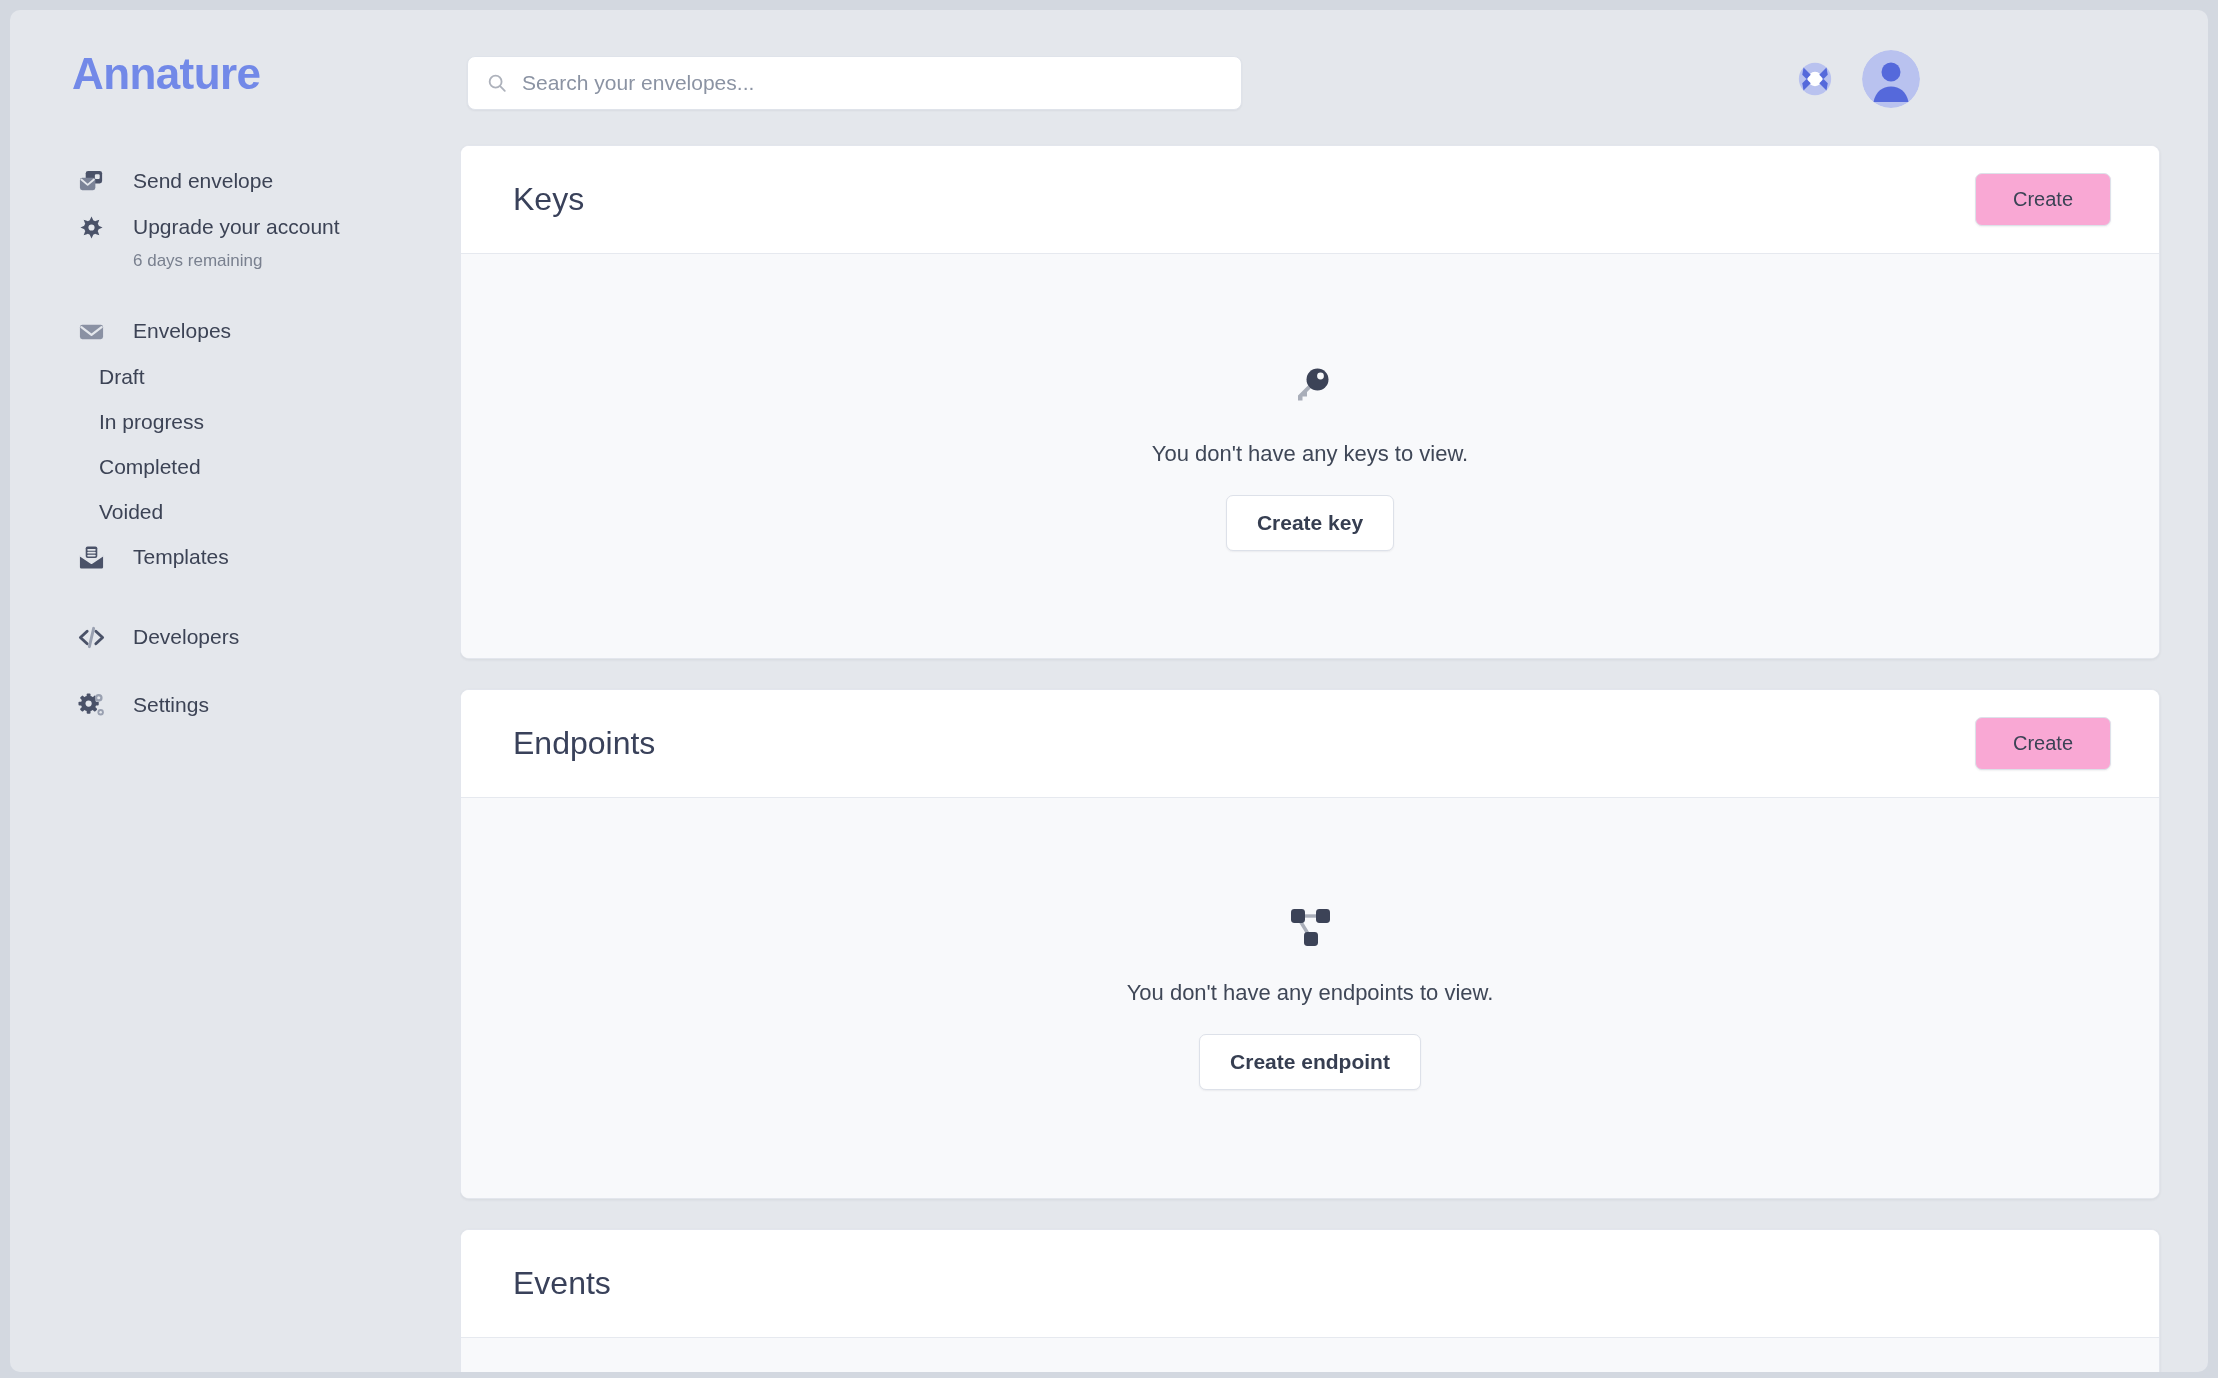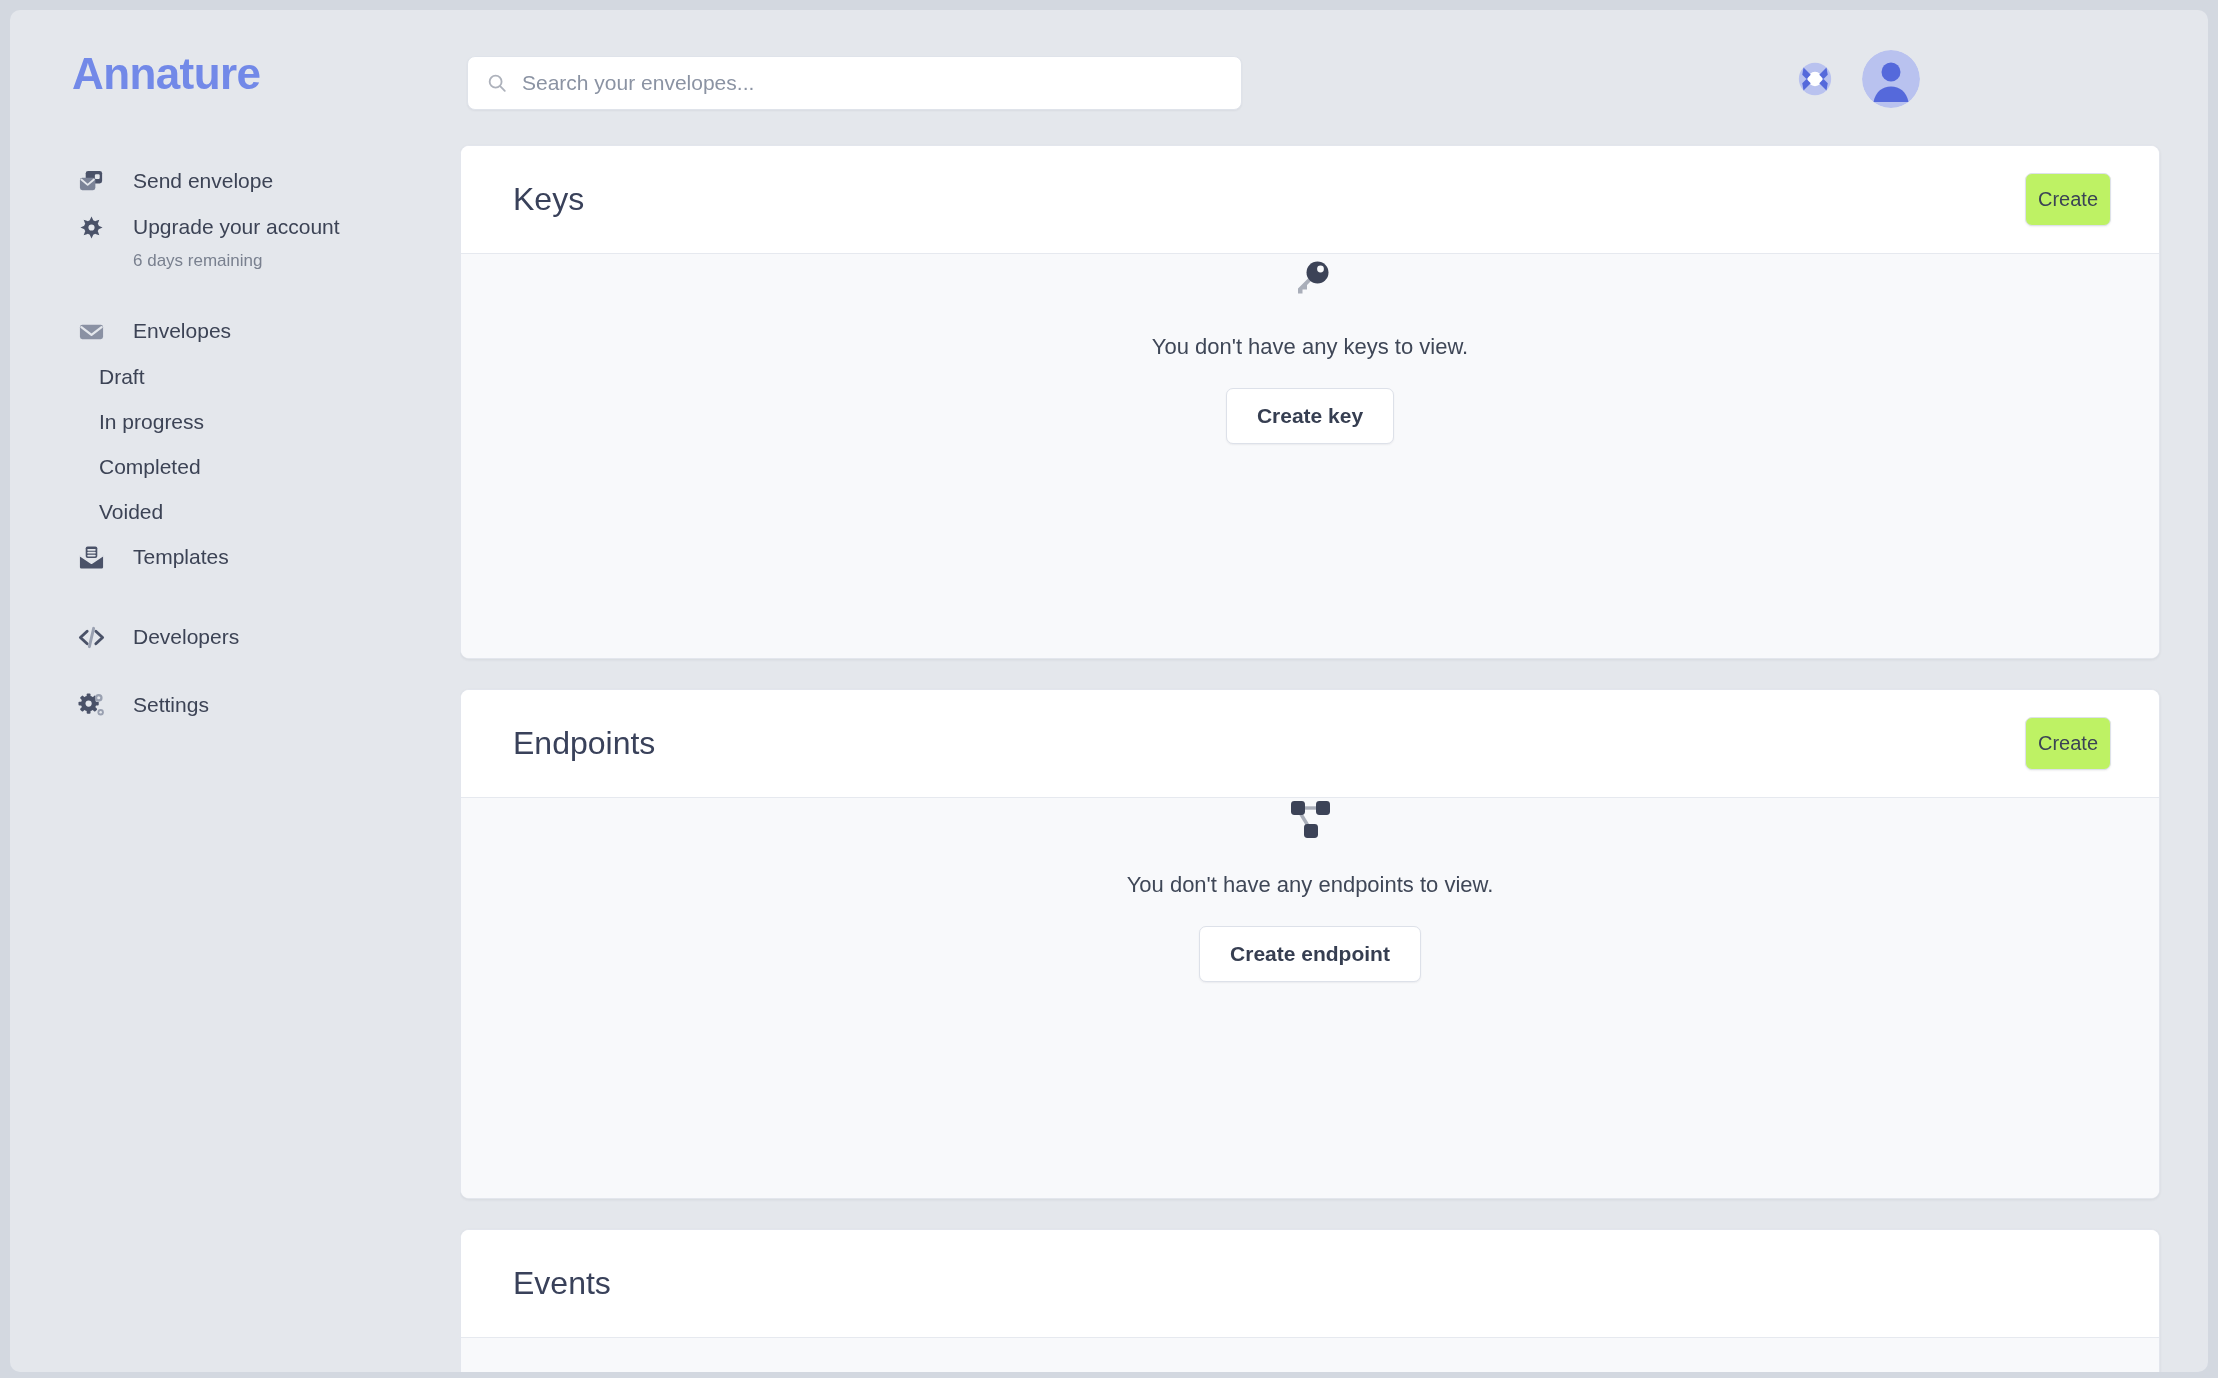--- a/index.html
+++ b/index.html
@@ -154,35 +154,36 @@
     padding: 0 48px 0 52px;
     border-bottom: 1px solid #e6e9ef;
   }
   .card-title {
     font-size: 32px;
     color: #39415a;
     font-weight: 400;
   }
   .btn {
     font-family: "Liberation Sans", sans-serif;
-    background: #bef264;
+    background: #f9a8d4;
     border: 1px solid #dde1e9;
     border-radius: 7px;
     color: #3b4355;
     font-size: 20px;
-    padding: 14px 12px;
+    padding: 14px 37px;
     cursor: pointer;
     box-shadow: 0 1px 2px rgba(16,24,40,.06);
     white-space: nowrap;
   }
   .card-body {
     background: #f8f9fb;
     display: flex;
     flex-direction: column;
     align-items: center;
+    justify-content: center;
   }
   .card-body.keys { height: 404px; }
   .card-body.endpoints { height: 400px; }
   .card-body.events { height: 110px; }
 
   .empty-icon { margin-bottom: 28px; display: block; }
   .empty-text {
     font-size: 22px;
     color: #3f4757;
     margin-bottom: 28px;

